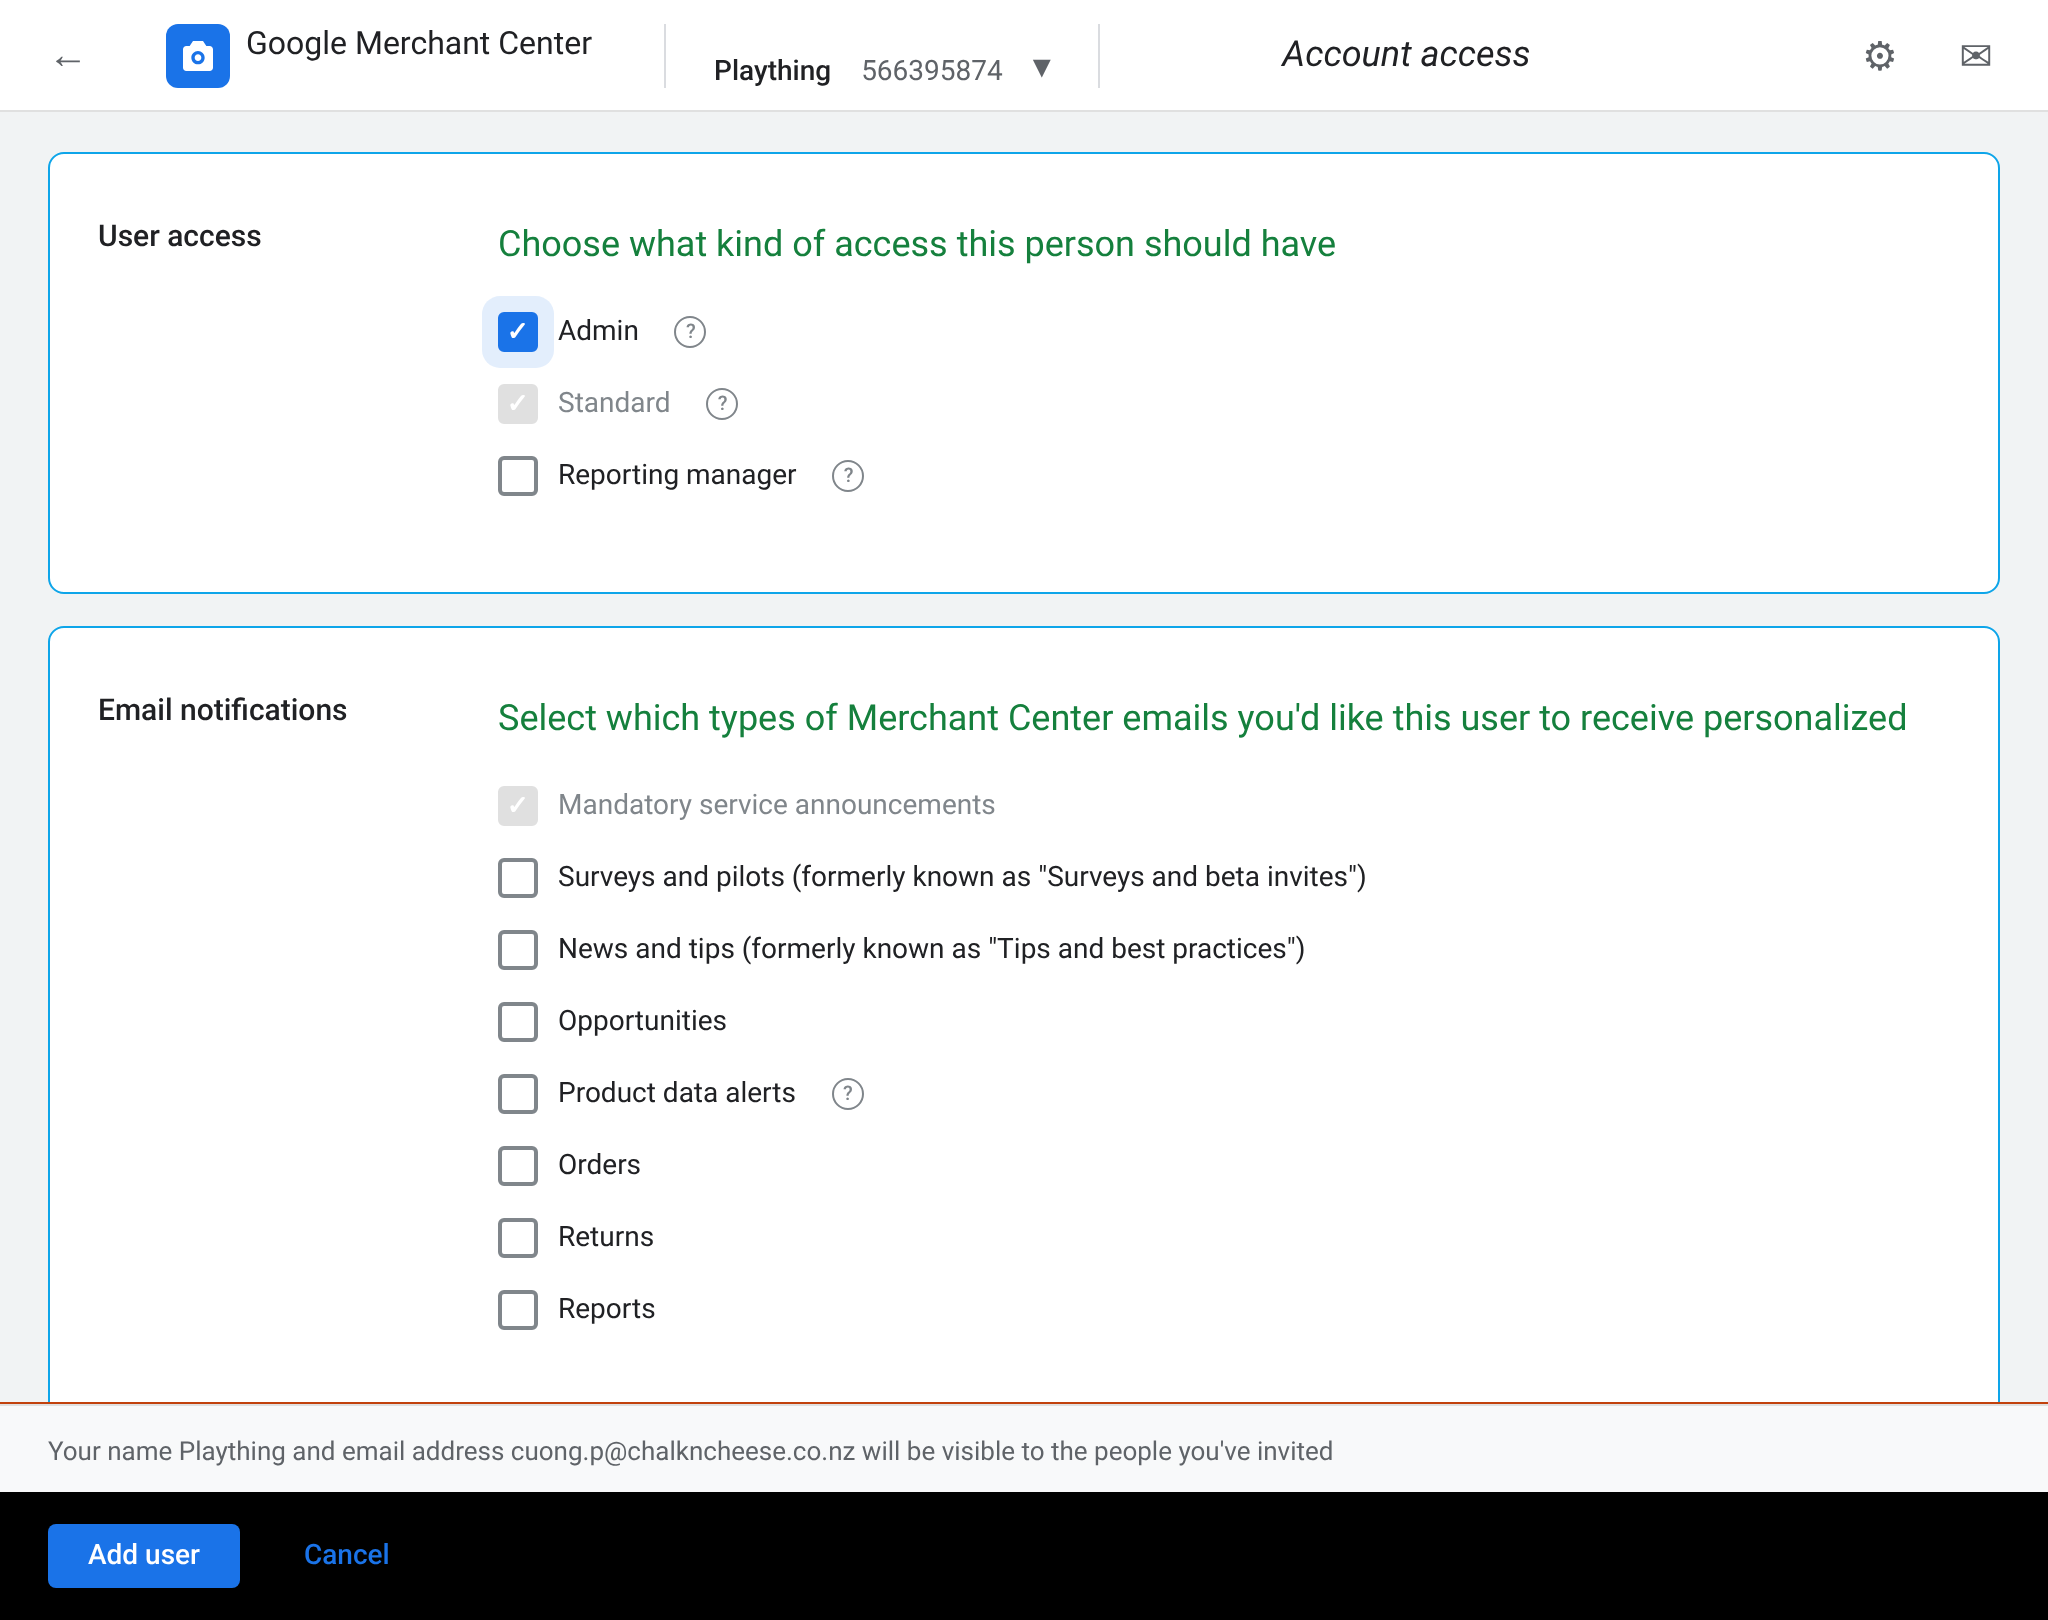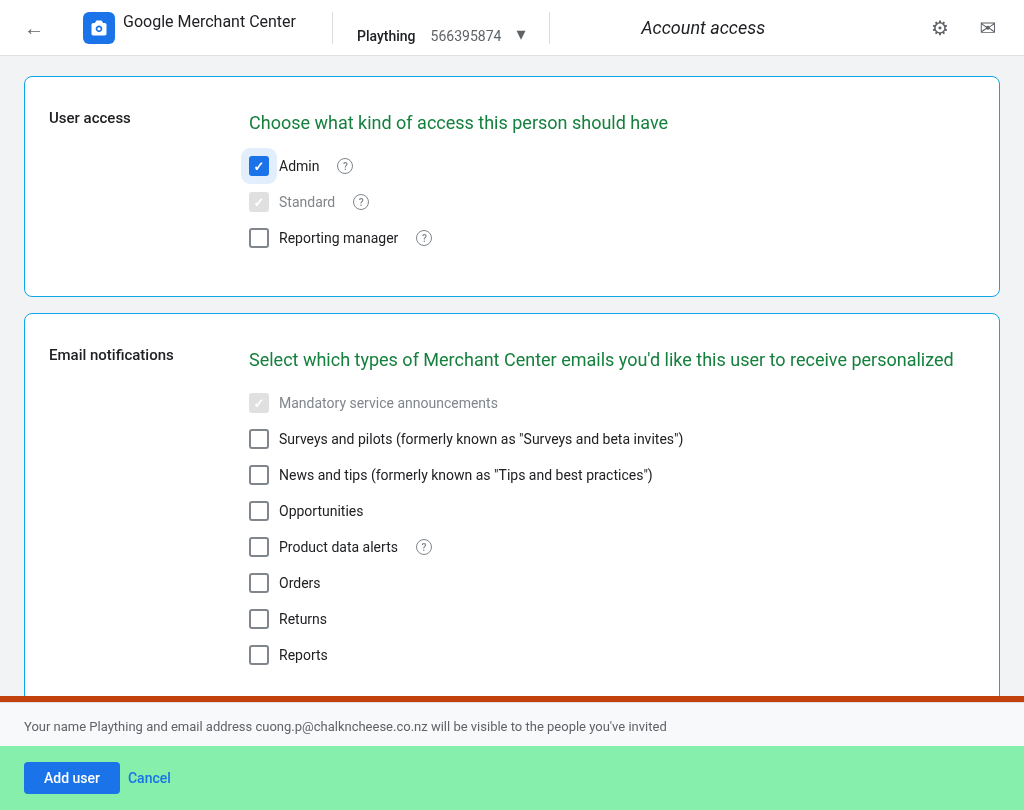--- a/index.html
+++ b/index.html
@@ -235,21 +235,21 @@
       font-size: 13px;
       color: #5f6368;
       padding: 16px 24px 12px;
       background: #f8f9fa;
       border-top: 1px solid #e0e0e0;
     }
 
     .footer-actions {
       display: flex;
       align-items: flex-start;
-      gap: 0;
+      gap: 24px;
       padding: 16px 24px;
     }
 
     .btn-add-user {
       background: #1a73e8;
       color: #fff;
       border: none;
       border-radius: 4px;
       padding: 8px 20px;
       font-size: 14px;
@@ -420,19 +420,19 @@
           </div>
           <span class="checkbox-label">Reports</span>
         </div>
 
       </div>
     </div>
   </div>
 
 </div>
 
-<div style="background:#86efac; border-top: 6px solid #c2410c; position: fixed; bottom: 0; left: 0; right: 0;">
+<div style="background:#000000; border-top: 1px solid #c2410c; position: fixed; bottom: 0; left: 0; right: 0;">
   <div class="footer-note">Your name Plaything and email address cuong.p@chalkncheese.co.nz will be visible to the people you've invited</div>
   <div class="footer-actions">
     <button class="btn-add-user">Add user</button>
     <button class="btn-cancel">Cancel</button>
   </div>
 </div>
 
 </body></html>

